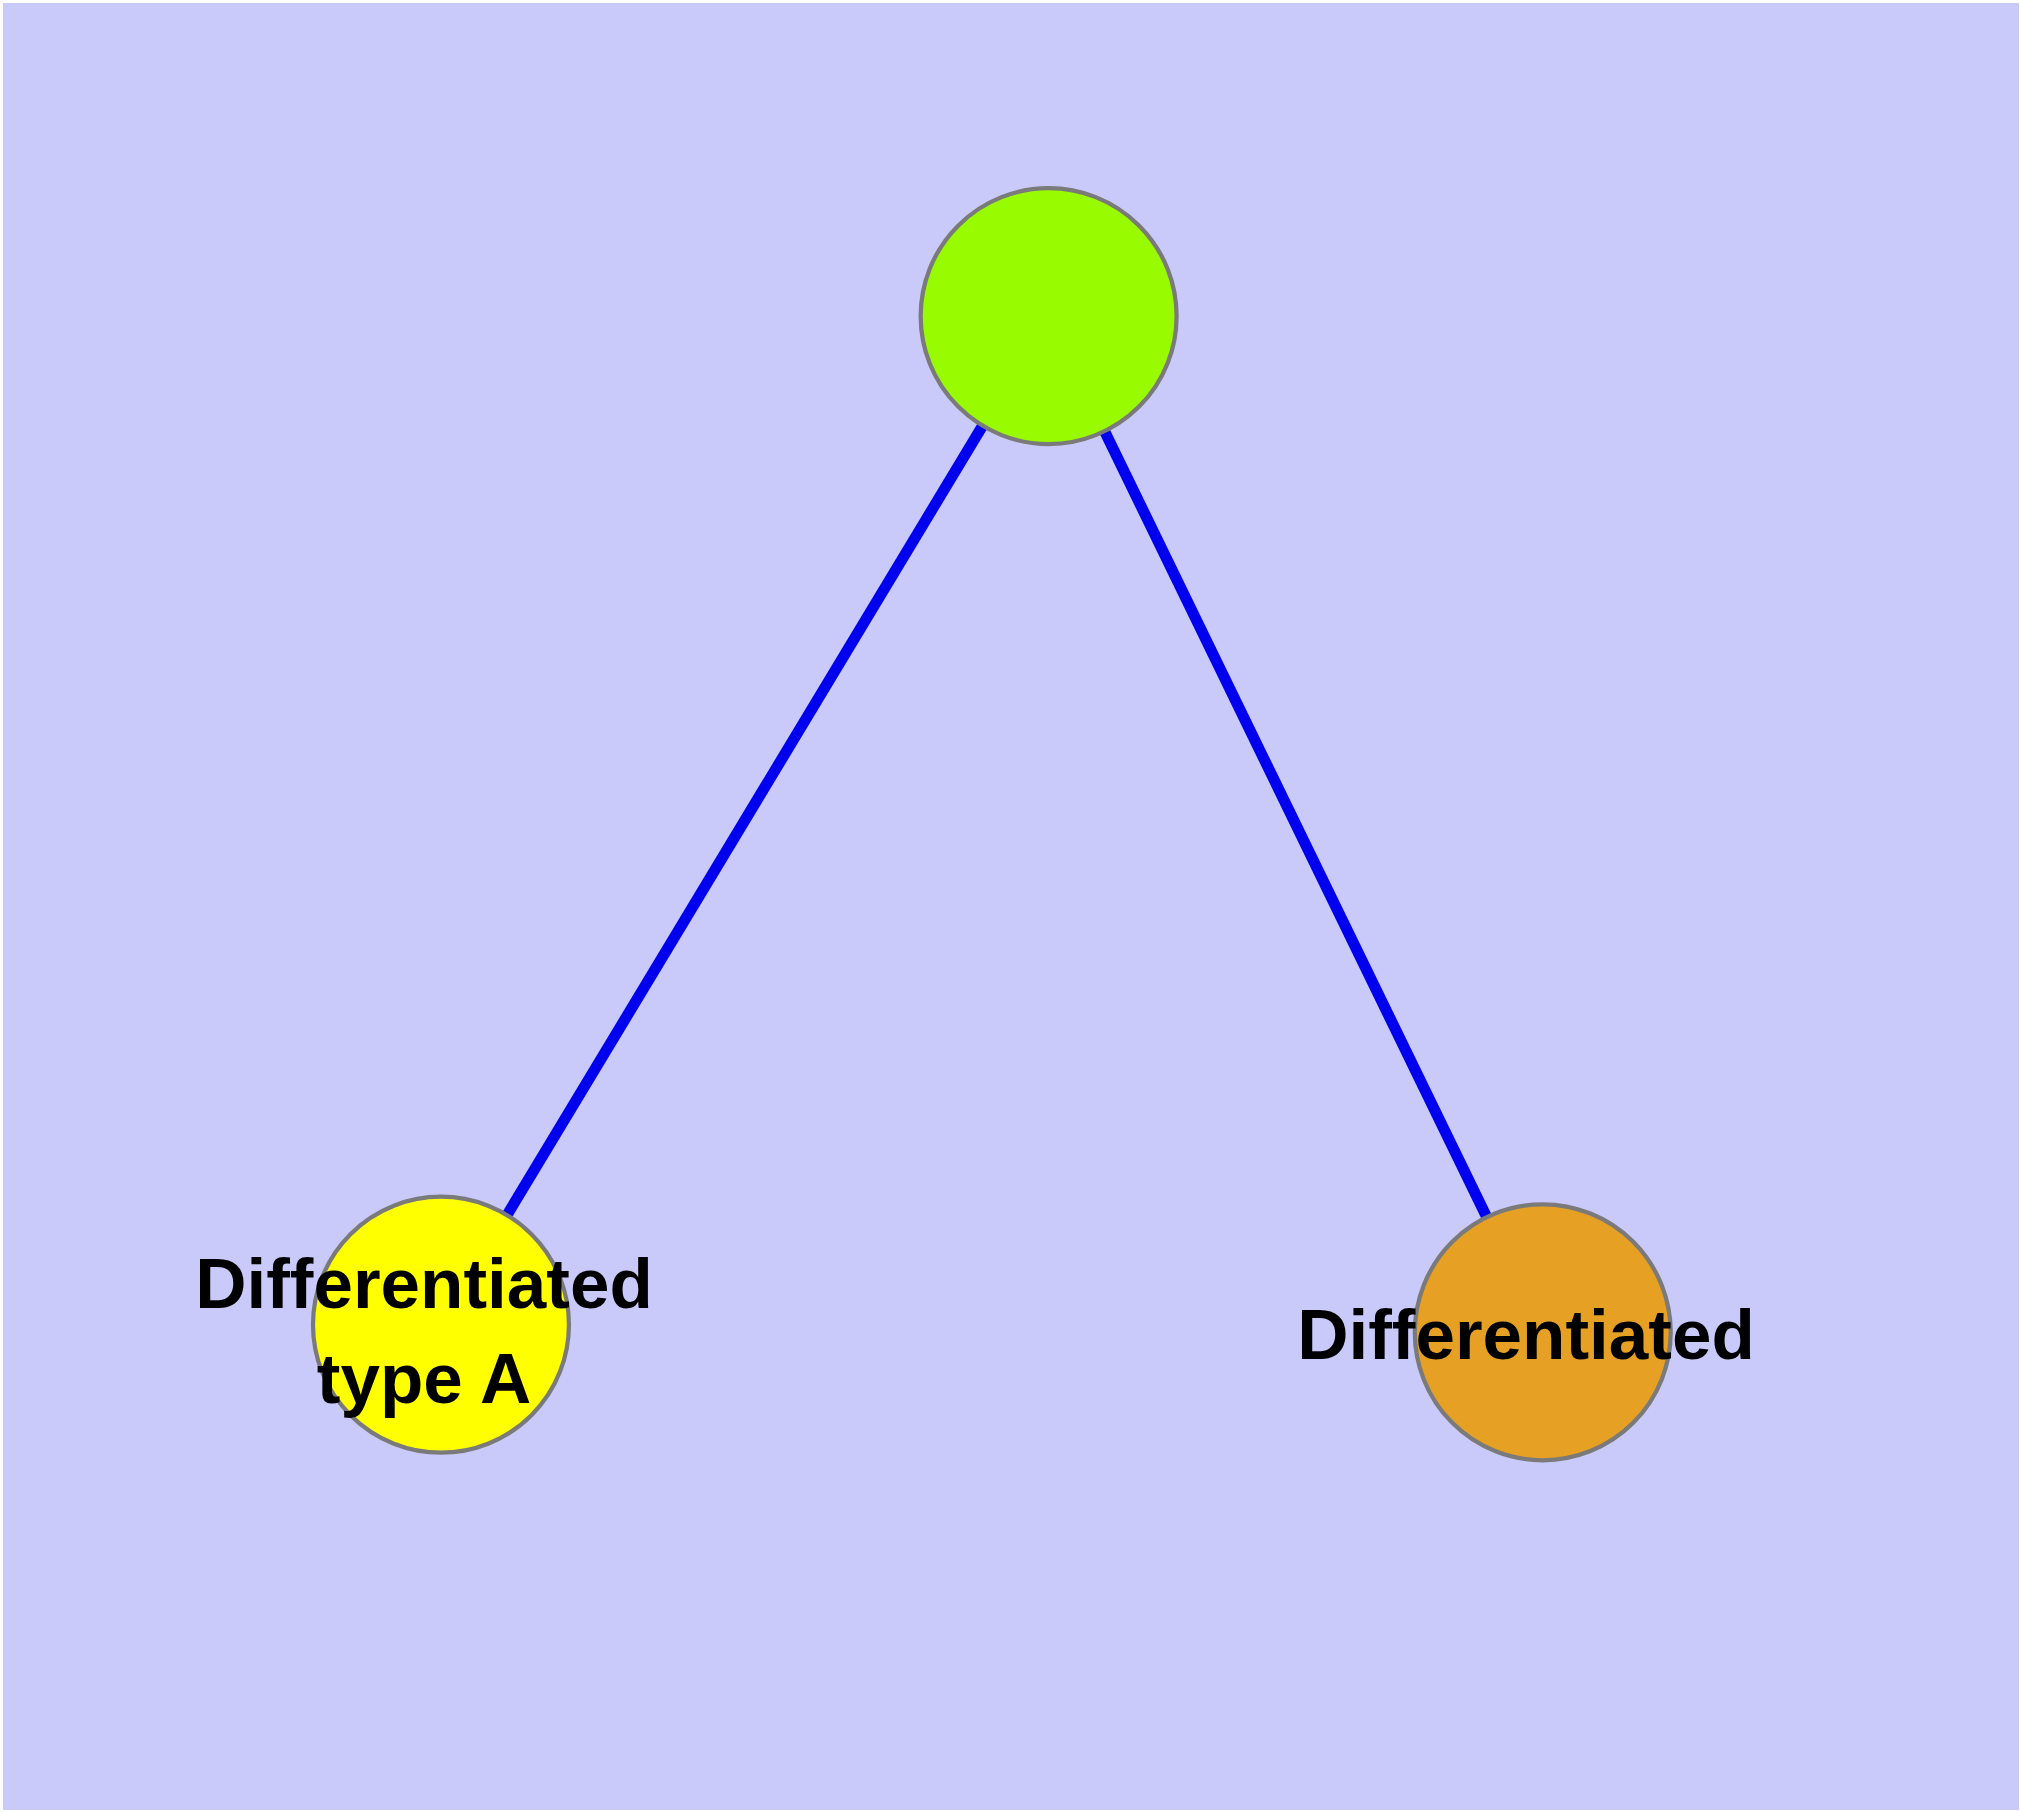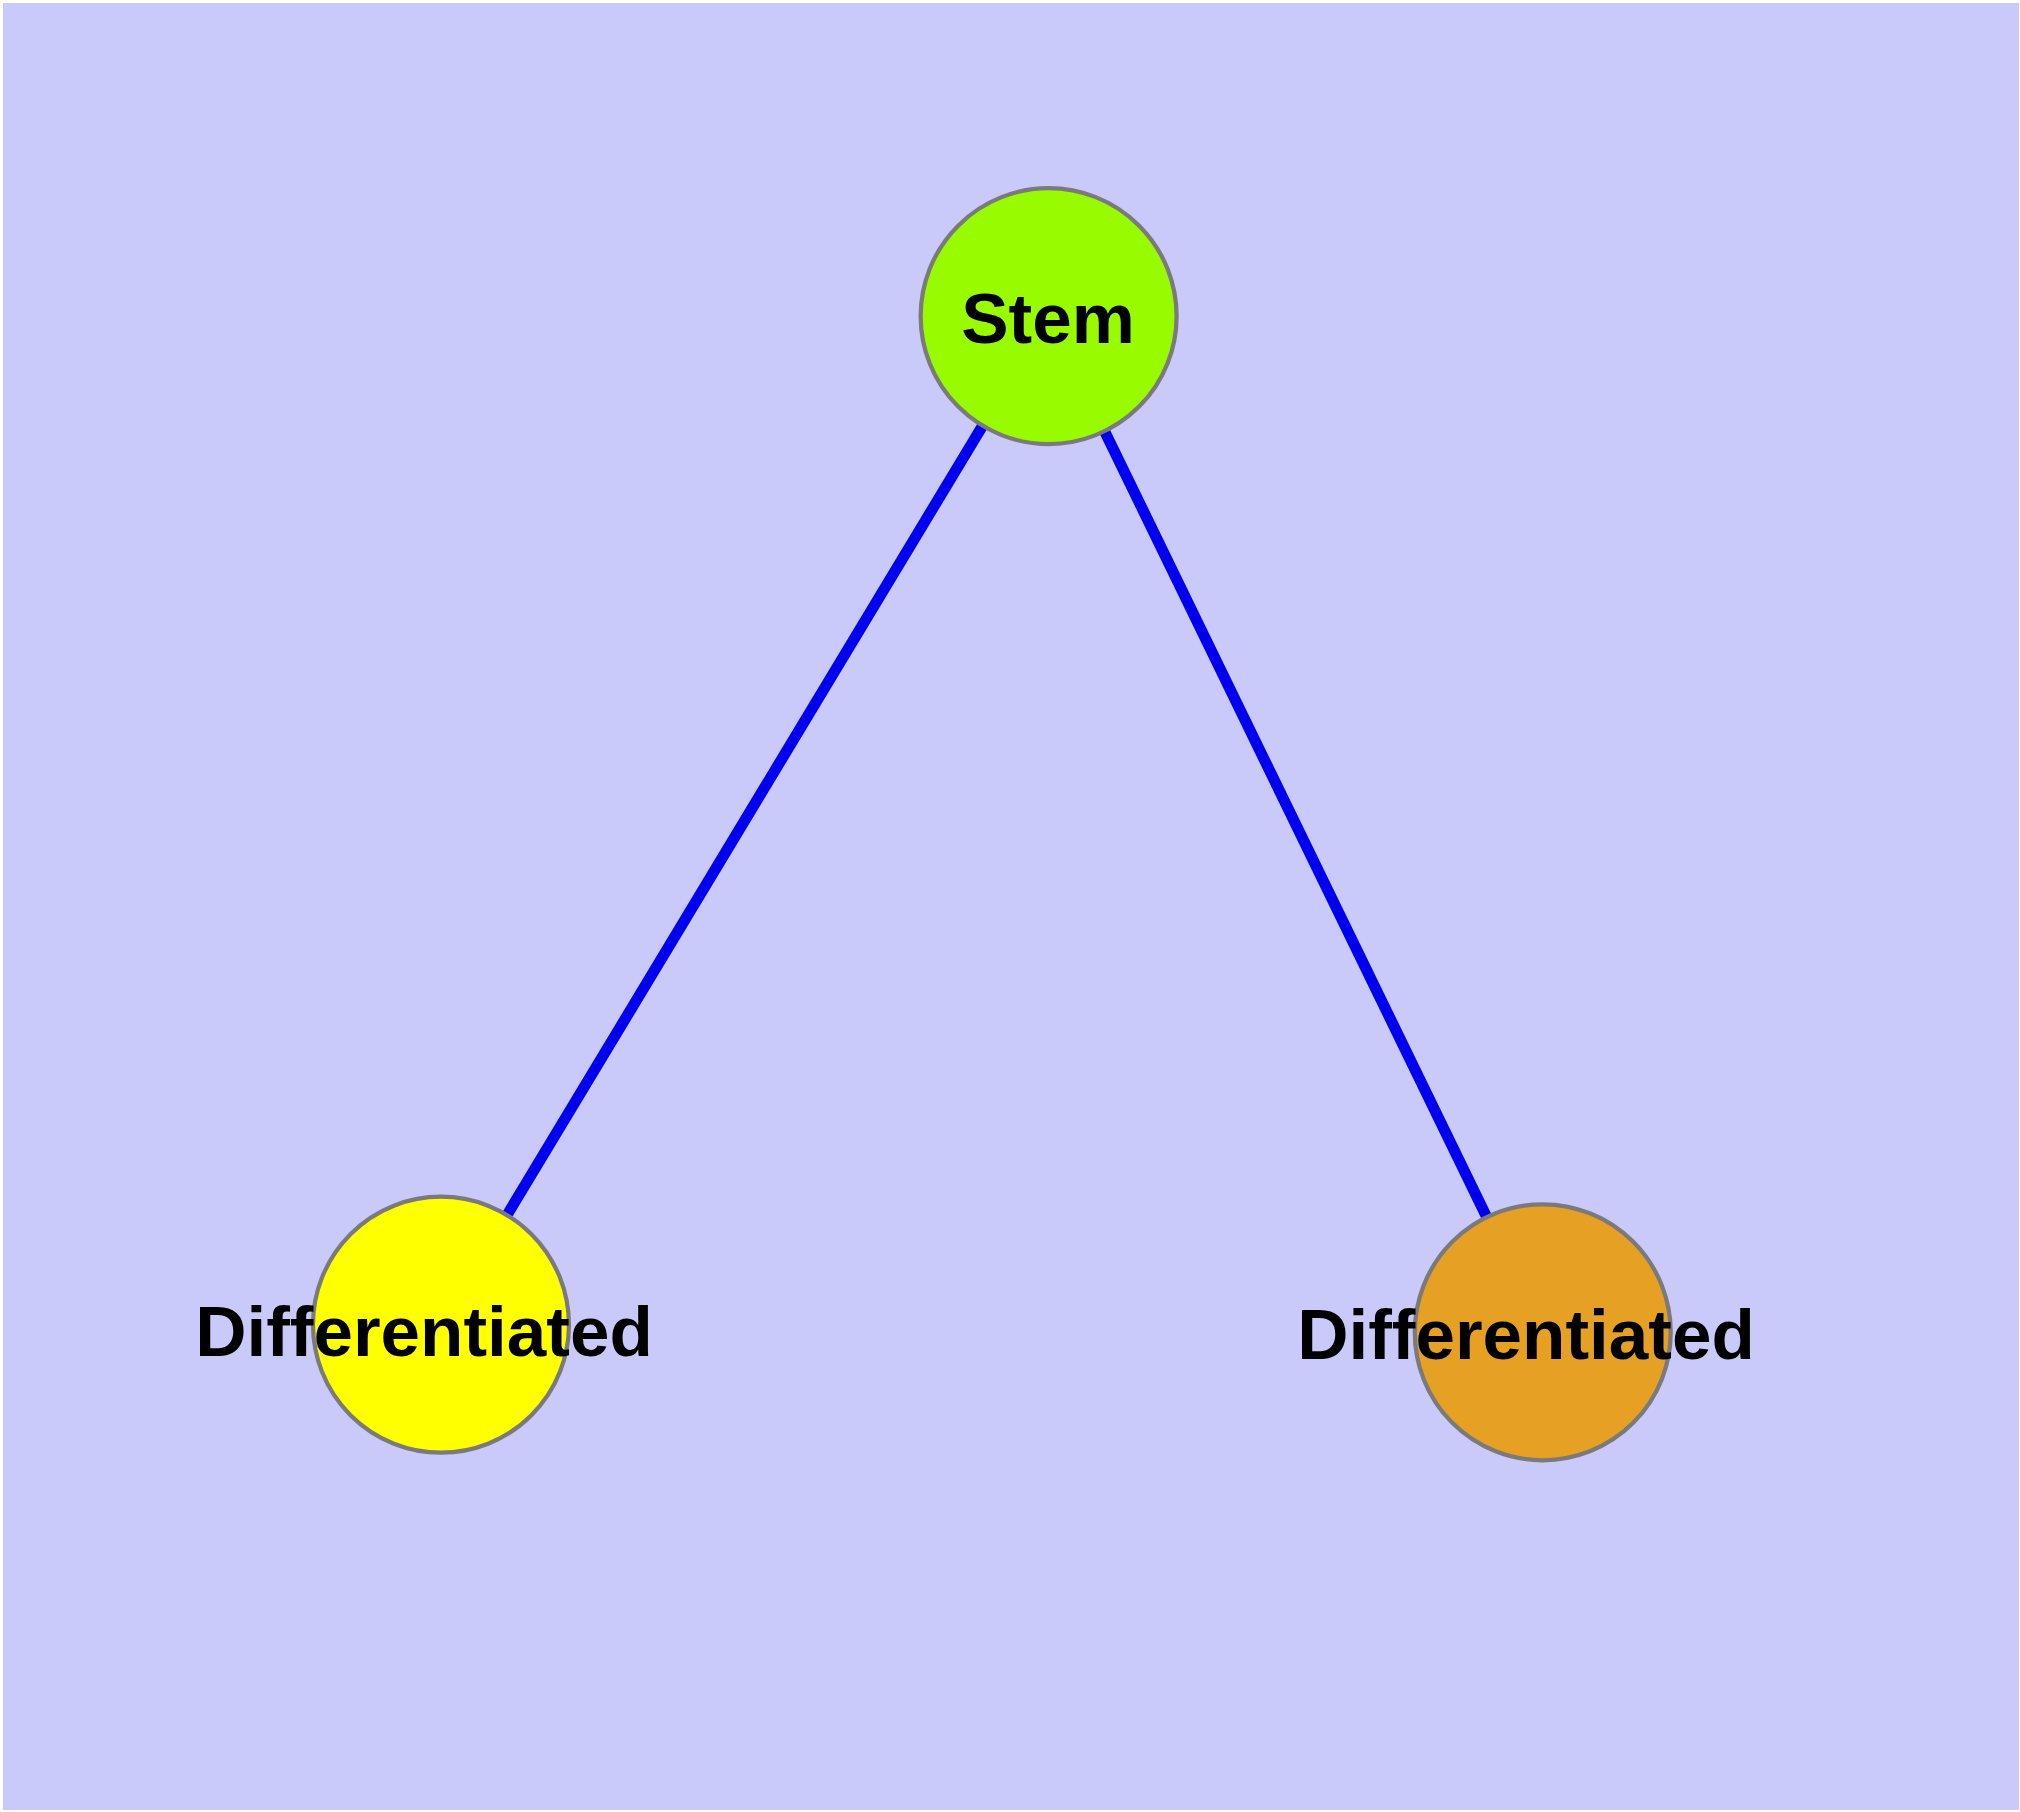--- a/index.html
+++ b/index.html
@@ -48,25 +48,23 @@
   <div id="panel" style="background: rgb(202, 202, 250);"></div>
 
   <svg id="diagram-svg" width="2021" height="1812" viewBox="0 0 2384 2138">
     <line id="edge-stem-type-a" class="edge" x1="1237" y1="373" x2="520" y2="1563" stroke="#0000EE" stroke-width="13"></line>
     <line id="edge-stem-type-b" class="edge" x1="1237" y1="373" x2="1820" y2="1572" stroke="#0000EE" stroke-width="13"></line>
     <circle id="node-stem" class="node" cx="1237" cy="373" r="151" fill="#99FB00" stroke="#7A7A7A" stroke-width="5"></circle>
     <circle id="node-type-a" class="node" cx="520" cy="1563" r="151" fill="#FFFF00" stroke="#7A7A7A" stroke-width="5"></circle>
     <circle id="node-type-b" class="node" cx="1820" cy="1572" r="151" fill="#E6A024" stroke="#7A7A7A" stroke-width="5"></circle>
   </svg>
 
-  <div class="node-label" id="label-stem" style="left: 1048px; top: 318px; color: rgb(0, 0, 0);">
-    <span class="label-line">Stem</span>
-  </div>
 
   <div class="node-label" id="label-type-a" style="left: 424px; top: 1331px; color: rgb(0, 0, 0);">
     <span class="label-line">Differentiated</span>
+    <span class="label-line">type A</span>
   </div>
 
   <div class="node-label" id="label-type-b" style="left: 1526px; top: 1334px; color: rgb(0, 0, 0);">
     <span class="label-line">Differentiated</span>
   </div>
 </div>
 
 
 </body></html>

